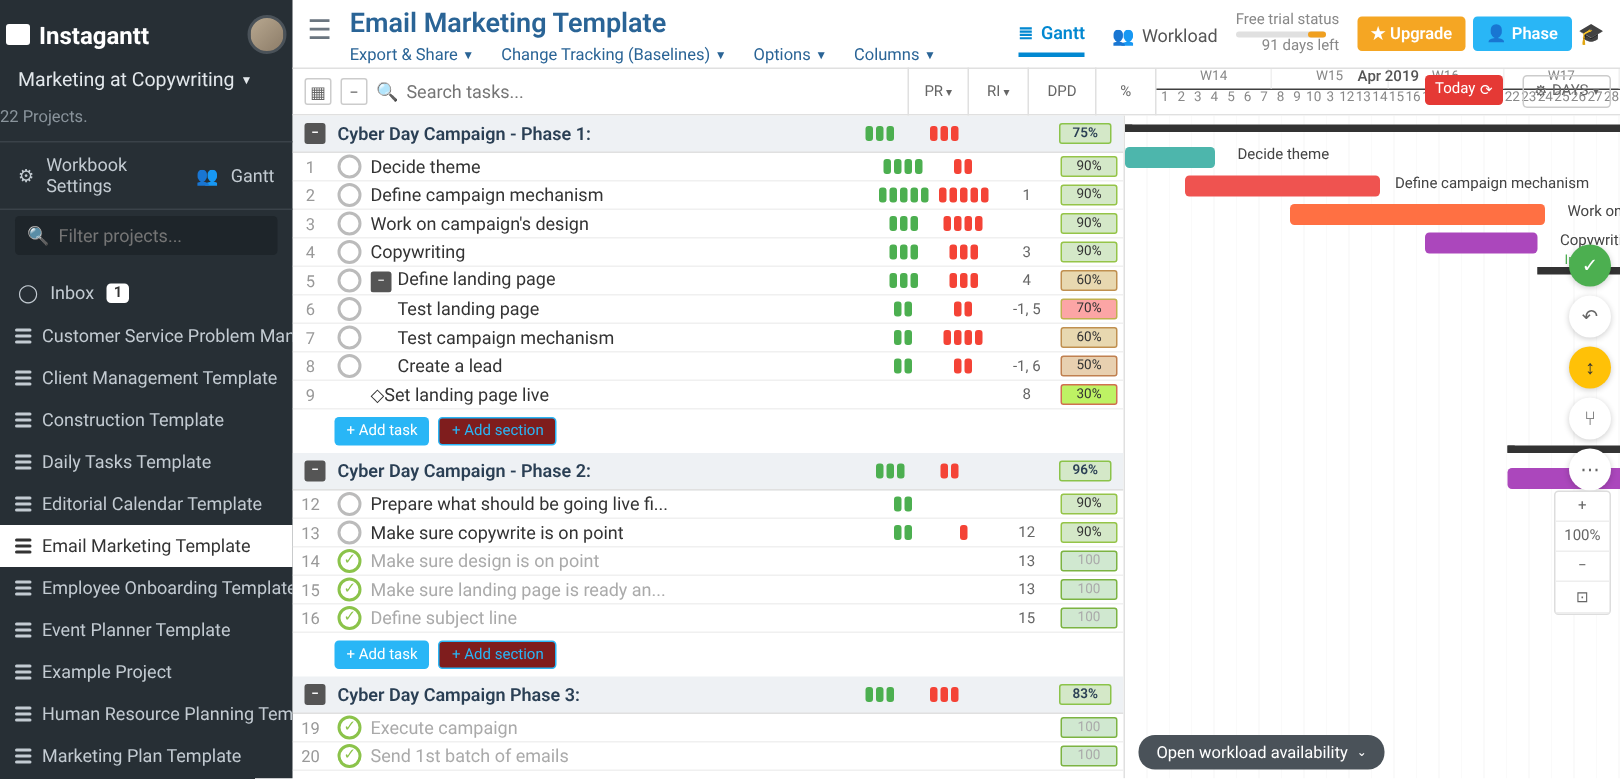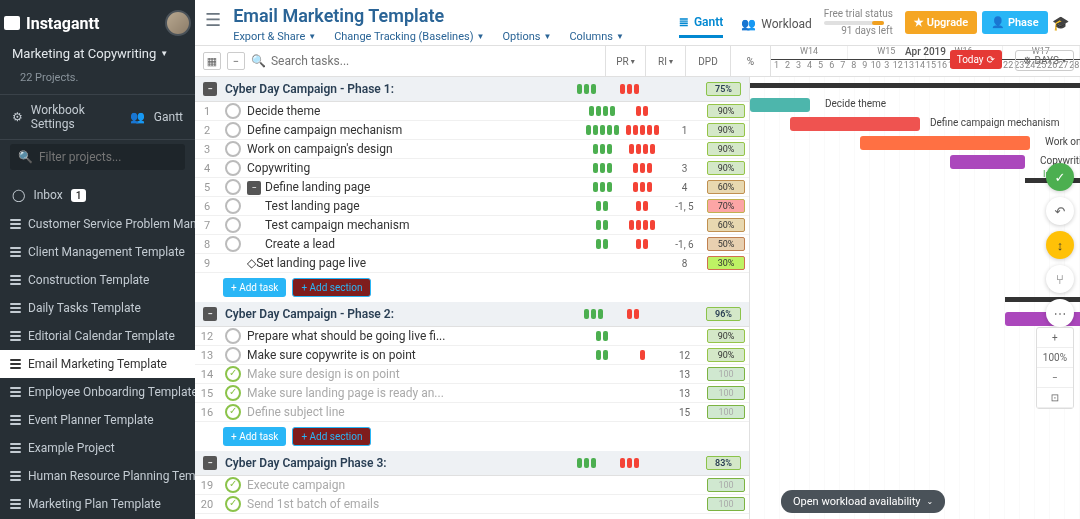--- a/index.html
+++ b/index.html
@@ -4,21 +4,21 @@
 <style>
 *{box-sizing:border-box;margin:0;padding:0;font-family:-apple-system,BlinkMacSystemFont,"Segoe UI",Roboto,sans-serif}
 body{width:1080px;height:519px;overflow:hidden;font-size:12px;color:#333;background:#fff}
 .app{display:flex;height:519px}
 .sidebar{width:195px;background:#272f35;color:#c3cbd2;display:flex;flex-direction:column;flex-shrink:0}
 .sb-head{padding:10px 4px 6px;display:flex;align-items:center;justify-content:space-between}
 .logo{font-size:16px;font-weight:700;color:#fff;display:flex;align-items:center;gap:6px}
 .logo-ico{width:16px;height:14px;background:#fff;border-radius:2px;position:relative}
 .avatar{width:26px;height:26px;border-radius:50%;background:linear-gradient(135deg,#b8a890,#8c7c68);border:2px solid #4a5259}
 .sb-proj{padding:4px 12px 10px;font-size:13px;color:#e3e8ec;display:flex;align-items:center;gap:4px;cursor:pointer}
-.sb-sub{padding:0 20px 10px;font-size:11px;color:#8a949c}
+.sb-sub{padding:0 0 10px;font-size:11px;color:#8a949c}
 .sb-row{padding:8px 12px;display:flex;align-items:center;gap:8px;font-size:12px;cursor:pointer}
 .sb-filter{margin:4px 10px 10px;padding:6px 8px;background:#1e252a;border-radius:3px;display:flex;align-items:center;gap:6px;color:#8a949c}
 .sb-filter input{background:transparent;border:none;color:#c3cbd2;font-size:12px;outline:none;flex:1}
 .sb-inbox{display:flex;align-items:center;gap:8px;padding:8px 12px}
 .badge{background:#fff;color:#333;border-radius:3px;padding:1px 5px;font-size:10px;font-weight:600}
 .sb-list{flex:1;overflow-y:auto}
 .sb-item{padding:7px 12px 7px 10px;display:flex;align-items:center;gap:7px;font-size:12px;cursor:pointer;white-space:nowrap;overflow:hidden;text-overflow:ellipsis}
 .sb-item.active{background:#fff;color:#333}
 .lines-ico{display:inline-flex;flex-direction:column;gap:2px;flex-shrink:0}
 .lines-ico i{width:11px;height:2px;background:currentColor;border-radius:1px}
@@ -98,21 +98,21 @@
 .gsec::before,.gsec::after{content:"";position:absolute;top:0;width:0;height:0;border-top:5px solid currentColor}
 .gsec::before{left:0;border-right:5px solid transparent}
 .gsec::after{right:0;border-left:5px solid transparent}
 .float-btns{position:absolute;right:6px;top:86px;display:flex;flex-direction:column;gap:6px;z-index:5}
 .fbtn{width:28px;height:28px;border-radius:50%;background:#fff;box-shadow:0 1px 4px rgba(0,0,0,.2);display:flex;align-items:center;justify-content:center;cursor:pointer;font-size:13px;color:#666}
 .fbtn.green{background:#4caf50;color:#fff}
 .fbtn.yellow{background:#ffc107;color:#333}
 .sync{position:absolute;right:8px;top:92px;font-size:9px;color:#4caf50;z-index:4}
 .zoom{position:absolute;right:6px;top:250px;background:#fff;border:1px solid #ddd;border-radius:3px;display:flex;flex-direction:column;z-index:5}
 .zoom div{padding:4px 6px;font-size:10px;text-align:center;cursor:pointer;color:#666;border-bottom:1px solid #eee}
-.workload-drawer{position:absolute;bottom:6px;left:586px;background:#4a5259;color:#fff;padding:5px 12px;border-radius:11px;font-size:11px;cursor:pointer;display:flex;align-items:center;gap:6px;z-index:5}
+.workload-drawer{position:absolute;bottom:6px;left:564px;background:#4a5259;color:#fff;padding:5px 12px;border-radius:11px;font-size:11px;cursor:pointer;display:flex;align-items:center;gap:6px;z-index:5}
 .caret{font-size:8px}
 .section-exp{width:14px;height:14px;background:#555;color:#fff;border-radius:2px;display:inline-flex;align-items:center;justify-content:center;font-size:9px;margin-right:4px}
 </style>
 </head>
 <body>
 
 <div class="app">
   <div class="sidebar">
     <div class="sb-head">
       <div class="logo">

